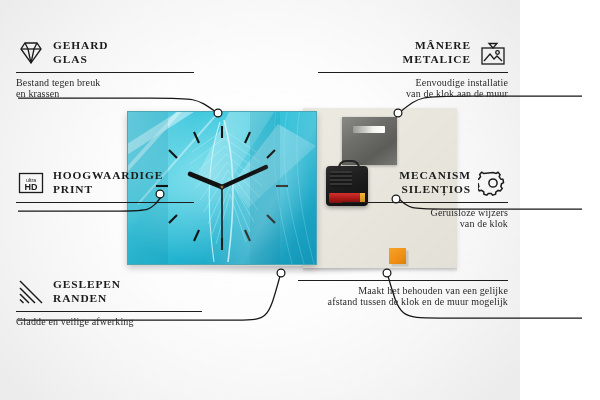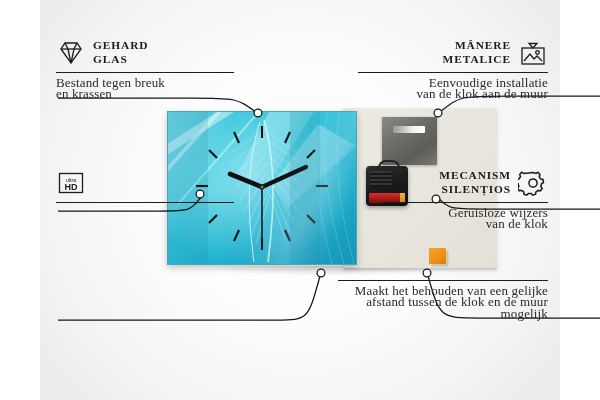--- a/index.html
+++ b/index.html
@@ -7,37 +7,36 @@
     width:600px;height:400px;overflow:hidden;
     font-family:"Liberation Serif", serif;
     background:#ffffff;
     position:relative;
   }
   #stage{
     position:absolute;inset:0;width:520px;height:400px;
     background:
       radial-gradient(ellipse 62% 75% at 50% 48%, #ffffff 0%, #fdfdfd 42%, #f6f6f6 70%, #ececec 100%),
       linear-gradient(90deg,#e7e7e7 0%, #f7f7f7 14%, #ffffff 40%, #ffffff 60%, #f6f5f4 86%, #e4e3e2 100%);
-    margin-left: 40px;
   }
   
   .feature{position:absolute;}
   .feat-head{display:flex;align-items:center;gap:7px;}
   .feat-head.right{flex-direction:row-reverse;justify-content:flex-start;}
   .icon{width:30px;height:30px;flex:0 0 30px;display:block;}
   .icon svg{display:block;width:30px;height:30px;}
   .ftitle{
     font-size:11.4px;font-weight:700;letter-spacing:.9px;
     line-height:13.6px;color:#1b1b1b;text-transform:uppercase;
     white-space:pre-line;
   }
   .feature.right .ftitle{text-align:right;}
   .rule{height:0;border-top:1.15px solid #1d1d1d;margin-top:4px;}
   .fdesc{
-    font-size:13px;line-height:11.6px;color:#2a2a2a;margin-top:3.5px;
+    font-size:10px;line-height:11.6px;color:#2a2a2a;margin-top:3.5px;
     white-space:pre-line;letter-spacing:.15px;
   }
   .feature.right .fdesc{text-align:right;}
 
   
   .f-glass{left:16px;top:38px;width:178px;}
   .f-print{left:16px;top:168px;width:178px;}
   .f-edges{left:16px;top:277px;width:186px;}
   
   .f-hooks{right:12px;top:38px;width:190px;}
@@ -283,24 +282,44 @@
 
   <div class="feature left f-print">
     <div class="feat-head">
       <span class="icon">
         <svg viewBox="0 0 30 30">
           <rect x="3.5" y="5.5" width="23" height="19" fill="none" stroke="#1b1b1b" stroke-width="1.3"></rect>
           <text x="15" y="13.6" font-family="Liberation Sans, sans-serif" font-size="5.2" text-anchor="middle" fill="#1b1b1b">ultra</text>
           <text x="15" y="22" font-family="Liberation Sans, sans-serif" font-size="9" font-weight="bold" text-anchor="middle" fill="#1b1b1b">HD</text>
         </svg>
       </span>
-    </div>
-    <div class="rule"></div>
-  </div>
-
+      <div class="ftitle">HOOGWAARDIGE
+PRINT</div>
+    </div>
+    <div class="rule"></div>
+  </div>
+
+  <div class="feature left f-edges">
+    <div class="feat-head">
+      <span class="icon">
+        <svg viewBox="0 0 30 30">
+            <g stroke="#1b1b1b" stroke-width="1.5" fill="none">
+          <path d="M4 4 L26 26"></path>
+              <path d="M4 11 L19 26"></path>
+              <path d="M4 17 L13 26"></path>
+              <path d="M4 22.5 L7.5 26"></path>
+        </g>
+          </svg>
+      </span>
+      <div class="ftitle">GESLEPEN
+RANDEN</div>
+    </div>
+    <div class="rule"></div>
+    <div class="fdesc">Gladde en veilige afwerking</div>
+  </div>
 
   <div class="feature right f-hooks">
     <div class="feat-head right">
       <span class="icon">
         <svg viewBox="0 0 30 30">
             <g fill="none" stroke="#1b1b1b" stroke-width="1.3">
           <rect x="4" y="10" width="22" height="16"></rect>
           <path d="M15 10 L11 5.5 H19 Z"></path>
           <path d="M6 23 L12 16 L16 21 L19 18 L24 23"></path>
           <circle cx="19.5" cy="14.5" r="1.8"></circle>

